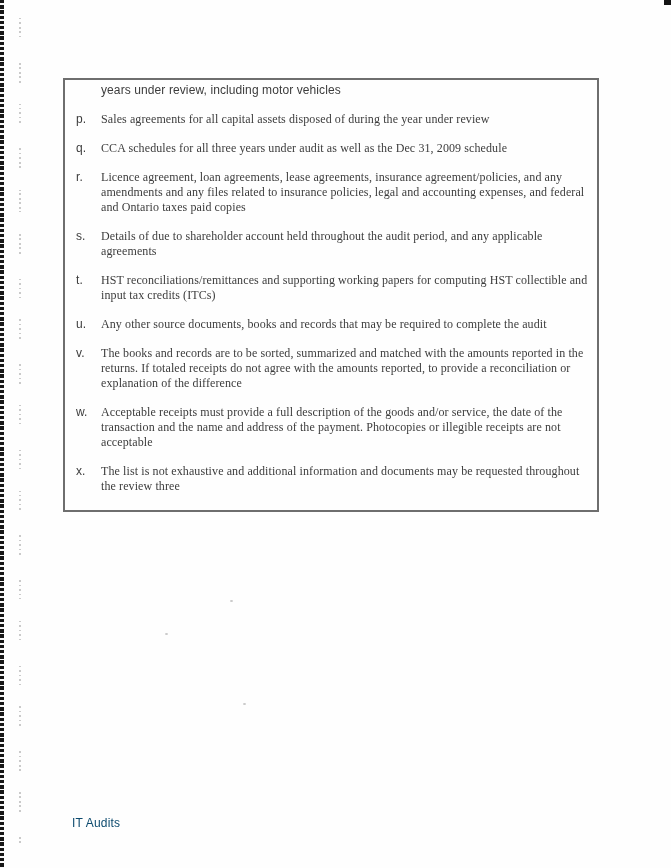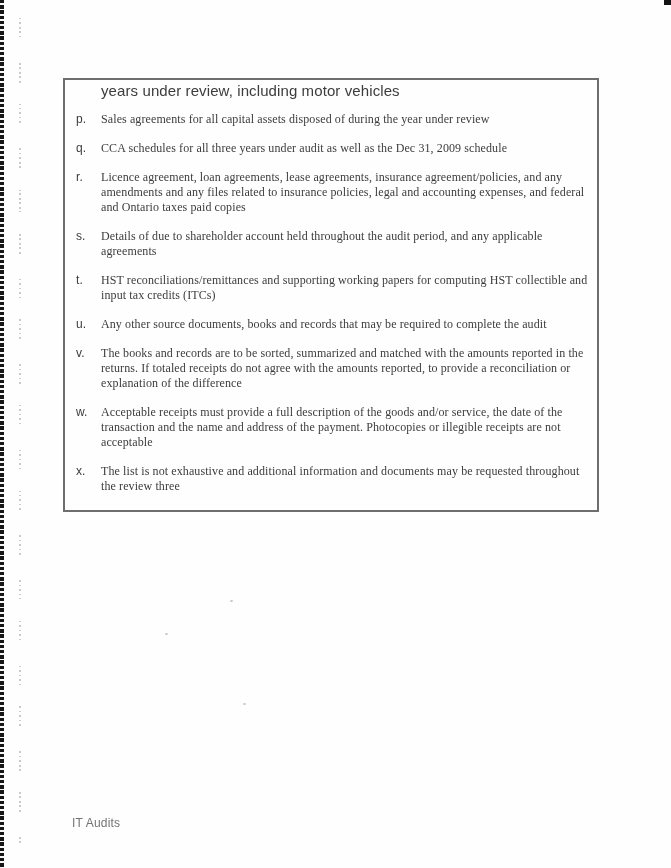--- a/index.html
+++ b/index.html
@@ -70,21 +70,21 @@
     top: 78px;
     width: 536px;
     height: 434px;
     border: 2px solid #6e6e6e;
     box-sizing: border-box;
     padding: 3px 8px 0 11px;
     background: #fefefe;
   }
   .continuation {
     padding-left: 25px;
-    font-size: 15px;
+    font-size: 12px;
     line-height: 15px;
     letter-spacing: 0.1px;
   }
   .item {
     display: flex;
     margin-top: 14px;
     font-size: 12px;
     line-height: 15px;
     letter-spacing: 0.1px;
   }
@@ -94,21 +94,21 @@
   }
   .item .text {
     flex: 1 1 auto;
     font-family: Liberation Serif, serif;
   }
   .footer {
     position: absolute;
     left: 72px;
     top: 816px;
     font-size: 12px;
-    color: #737373;
+    color: #0c4a6e;
     letter-spacing: 0.2px;
   }
 </style>
 </head>
 <body>
 
 <div class="page">
 
   <div class="scan-edge"></div>
   <div class="margin-marks"></div>

